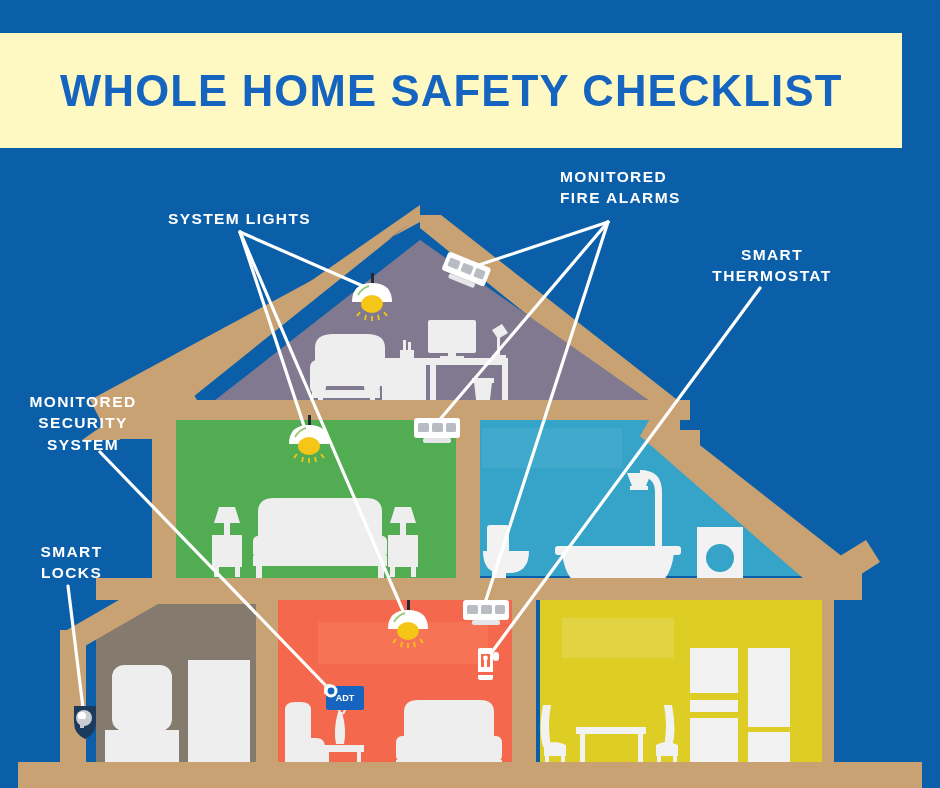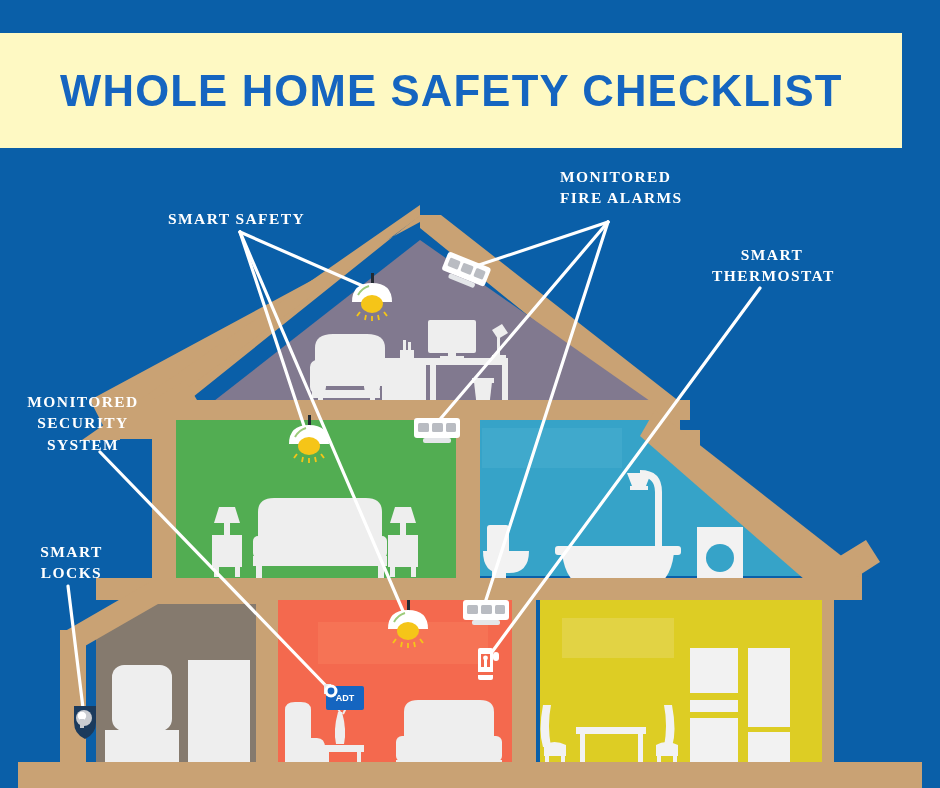--- a/index.html
+++ b/index.html
@@ -23,21 +23,21 @@
     white-space:nowrap;
   }
 
   
   #scene{position:absolute;left:0;top:0;width:940px;height:788px;}
 
   
   .label{
     position:absolute;color:#ffffff;font-weight:bold;
     font-size:15.5px;letter-spacing:1.4px;line-height:1.38;
-    font-family:Liberation Serif, serif;
+    font-family:Liberation Sans, sans-serif;
     white-space:pre-line;
   }
   .lbl-smart-lights{left:168px;top:208px;text-align:left;}
   .lbl-fire-alarms{left:560px;top:166px;text-align:left;}
   .lbl-thermostat{left:712px;top:244px;text-align:center;width:120px;}
   .lbl-security{left:18px;top:391px;text-align:center;width:130px;}
   .lbl-locks{left:24px;top:541px;text-align:center;width:95px;}
 </style>
 </head>
 <body>
@@ -340,21 +340,21 @@
       <circle cx="82" cy="716" r="4.2" fill="#ffffff"></circle>
       <rect x="80" y="719" width="4" height="9" fill="#c9ccd1"></rect>
     </g>
 
   </svg>
 
   <div class="title-bar">
     <div class="title-text">WHOLE HOME SAFETY CHECKLIST</div>
   </div>
 
-  <div class="label lbl-smart-lights">SMART SAFETY</div>
+  <div class="label lbl-smart-lights">SYSTEM LIGHTS</div>
 
   <div class="label lbl-fire-alarms">MONITORED
 FIRE ALARMS</div>
 
   <div class="label lbl-thermostat">SMART
 THERMOSTAT</div>
 
   <div class="label lbl-security">MONITORED
 SECURITY
 SYSTEM</div>

